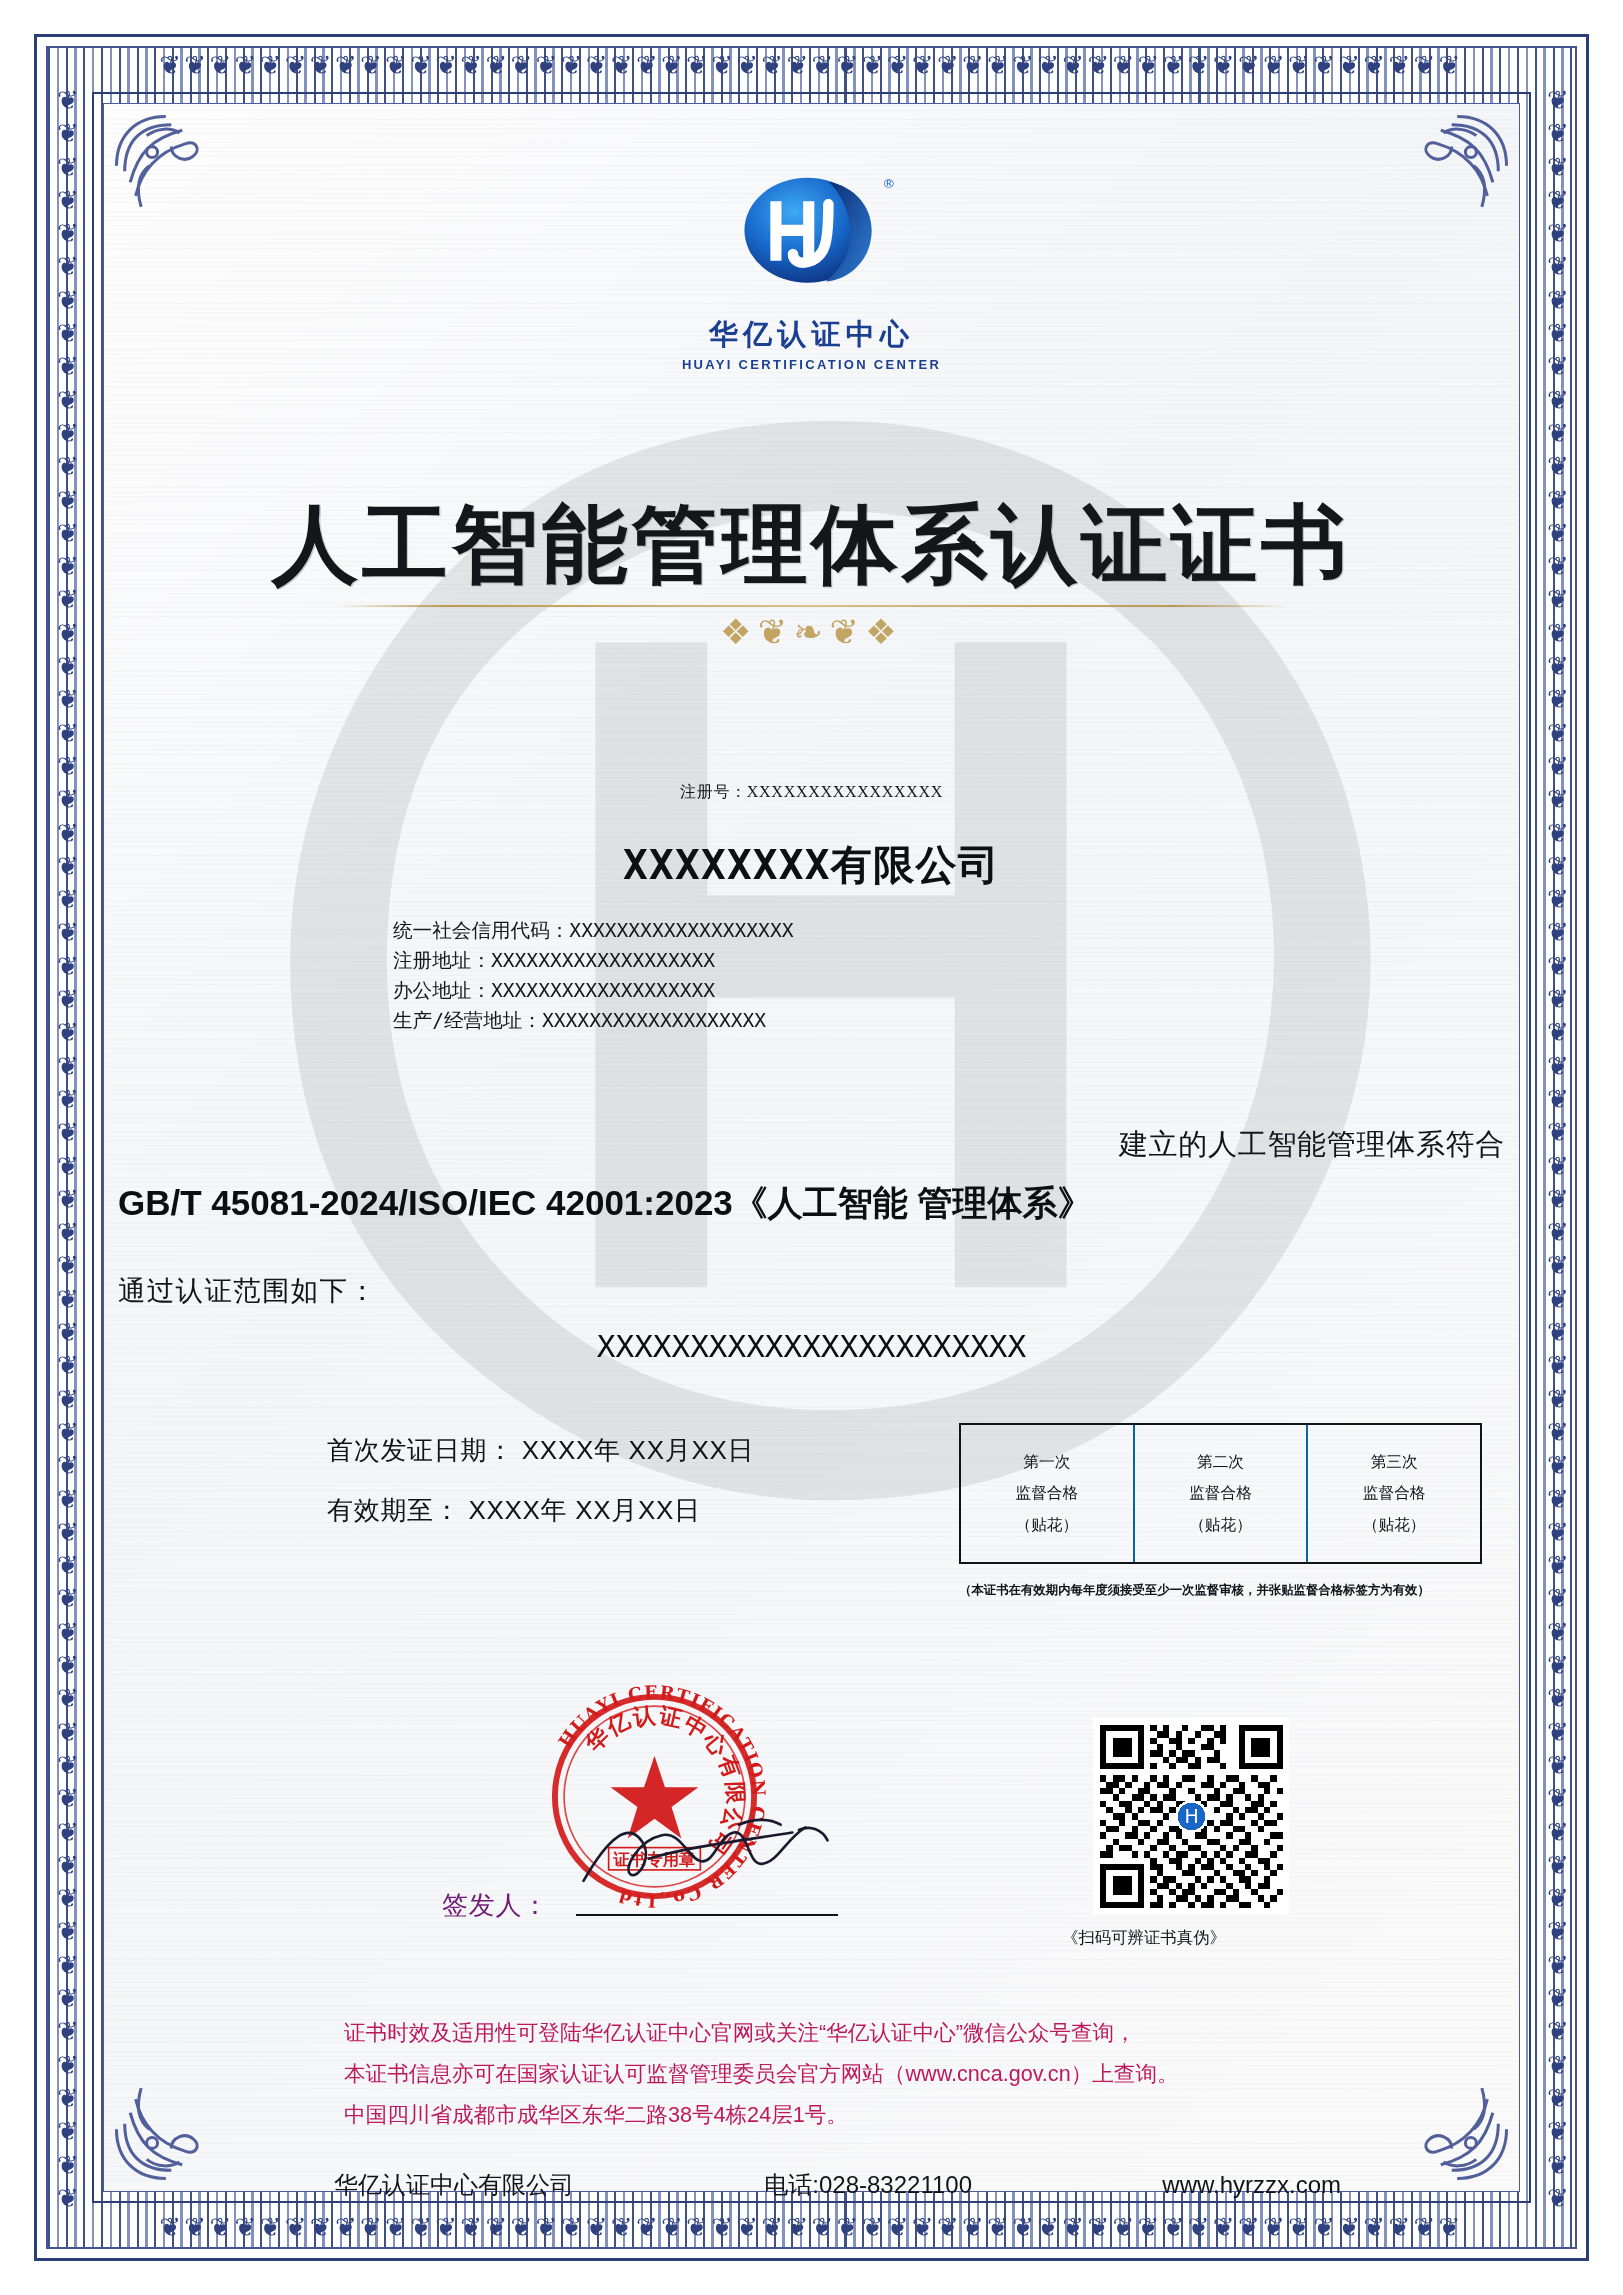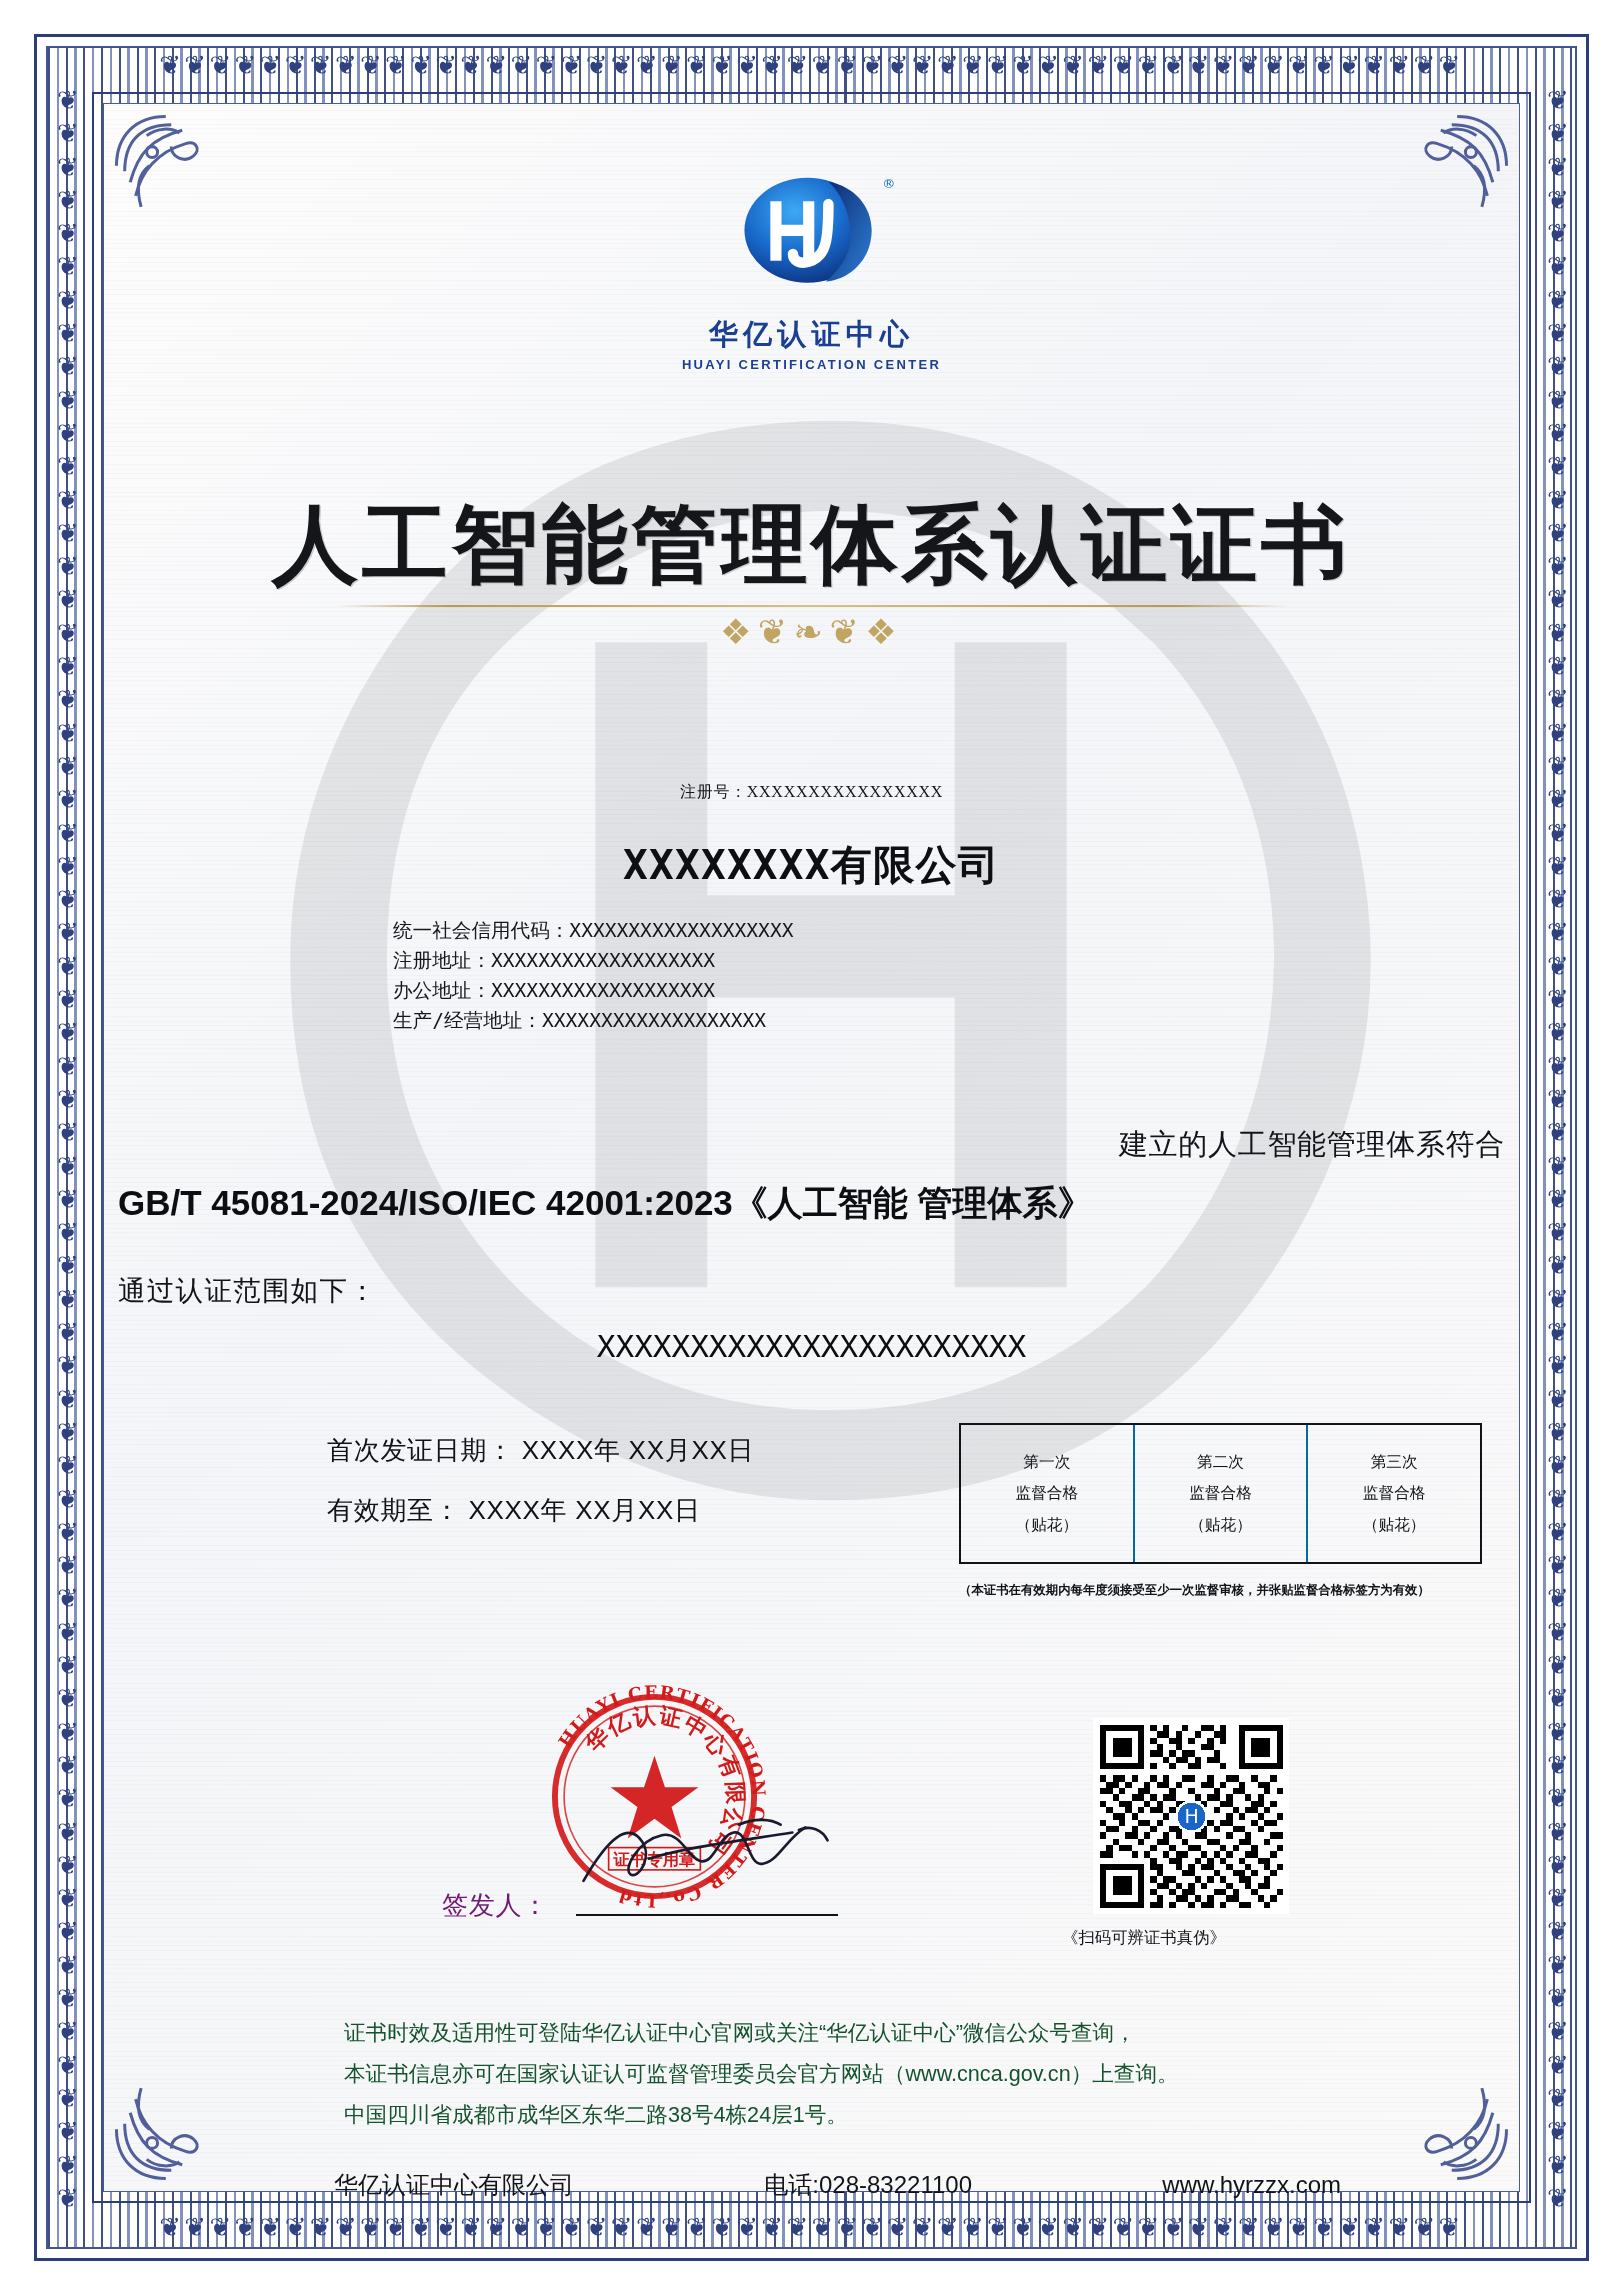--- a/index.html
+++ b/index.html
@@ -329,21 +329,21 @@
     font-size: 16.4px;
     color: #111318;
   }
 
   
   .notes {
     position: absolute;
     left: 226px; top: 1891px;
     font-size: 21.6px;
     line-height: 41px;
-    color: #14532d;
+    color: #be185d;
     letter-spacing: 0px;
   }
 
   
   .footer {
     position: absolute;
     left: 216px; right: 164px; top: 2048px;
     display: flex;
     justify-content: space-between;
     align-items: center;

